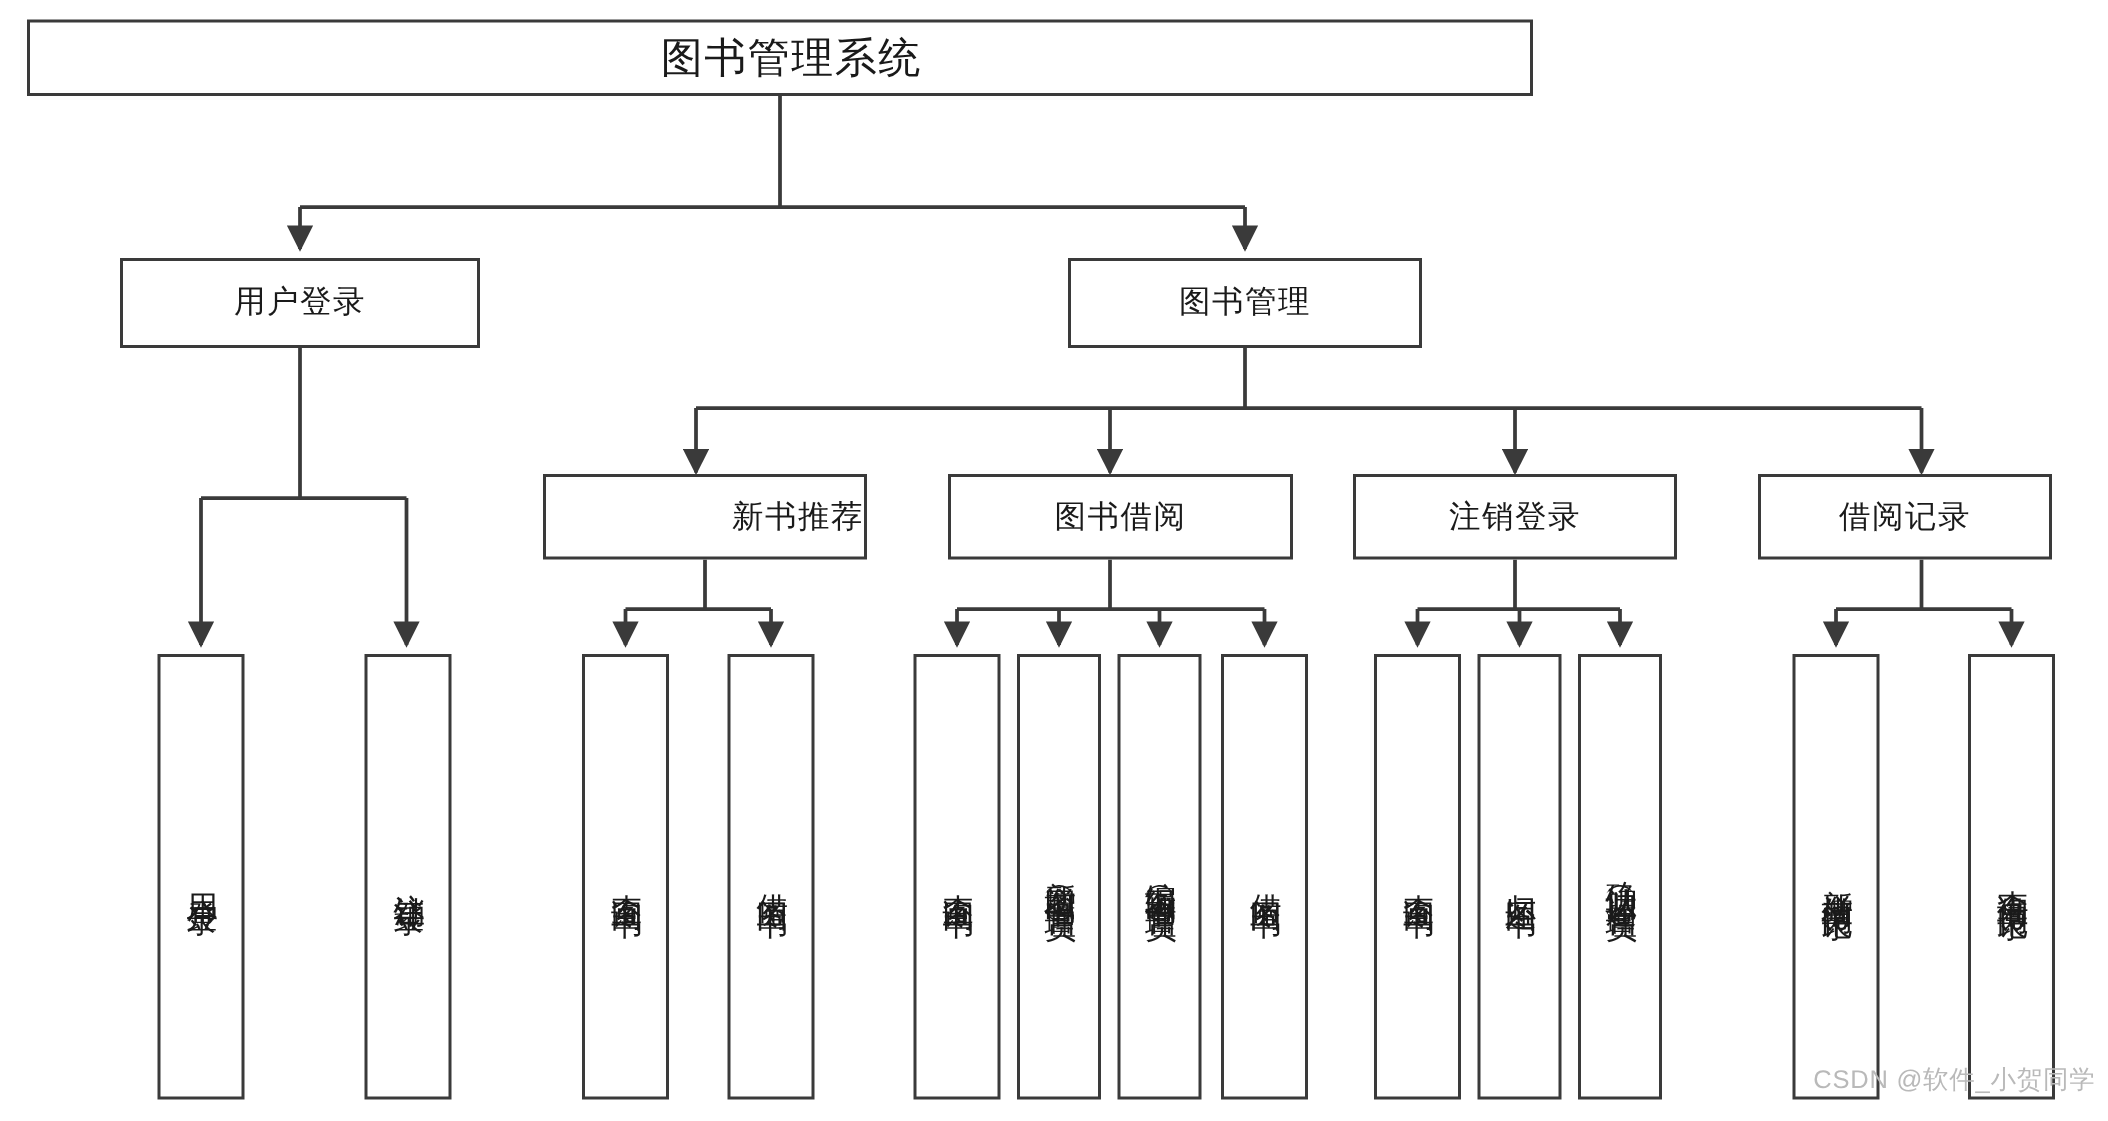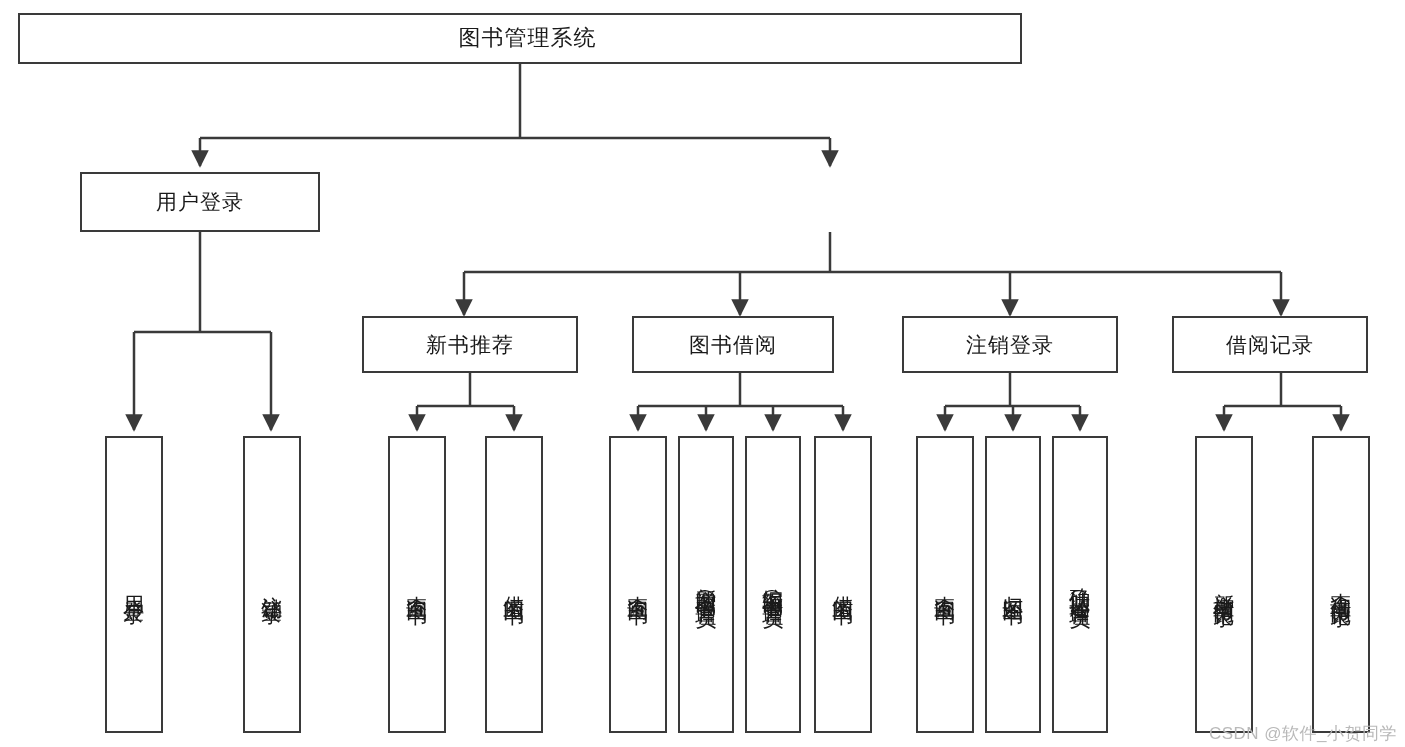--- a/index.html
+++ b/index.html
@@ -27,21 +27,21 @@
     justify-content: center;
     color: #1a1a1a;
   }
   .node.horiz {
     font-size: 21px;
     letter-spacing: 1px;
     line-height: 1.2;
     text-align: center;
   }
   .node.root {
-    font-size: 22px;
+    font-size: 28px;
     padding-left: 15px;
   }
   .node.vert {
     writing-mode: vertical-rl;
     text-orientation: upright;
     font-size: 21px;
     line-height: 1.32;
     letter-spacing: 3px;
     padding: 6px 0;
     white-space: nowrap;
@@ -54,21 +54,21 @@
     position: absolute;
     left: 0;
     top: 0;
     width: 1405px;
     height: 747px;
     pointer-events: none;
   }
   .watermark {
     position: absolute;
     right: 8px;
-    bottom: 2px;
+    bottom: 16px;
     font-size: 17px;
     color: #b9b9b9;
     letter-spacing: 0.5px;
     white-space: nowrap;
   }
 </style>
 </head>
 <body>
 
 <div id="canvas">
@@ -123,25 +123,28 @@
     </g>
   </svg>
 
   <div class="node horiz root" style="left:18px; top:13px; width:1004px; height:51px;">
     <span>图书管理系统</span>
   </div>
 
   <div class="node horiz" style="left:80px; top:172px; width:240px; height:60px;">
     <span>用户登录</span>
   </div>
+  <div class="node horiz" style="left:712px; top:172px; width:236px; height:60px;">
+    <span>图书管理</span>
+  </div>
 
-  <div class="node horiz" style="left:362px; top:316px; width:216px; height:57px;">
+  <div class="node horiz" style="left:362px; top:316px; width:216px; height:57px;justify-content:flex-end;">
     <span>新书推荐</span>
   </div>
-  <div class="node horiz" style="left:632px; top:316px; width:202px; height:57px;">
+  <div class="node horiz" style="left:632px; top:316px; width:230px; height:57px;">
     <span>图书借阅</span>
   </div>
   <div class="node horiz" style="left:902px; top:316px; width:216px; height:57px;">
     <span>注销登录</span>
   </div>
   <div class="node horiz" style="left:1172px; top:316px; width:196px; height:57px;">
     <span>借阅记录</span>
   </div>
 
   <div class="node vert" style="left:105px; top:436px; width:58px; height:297px;">

